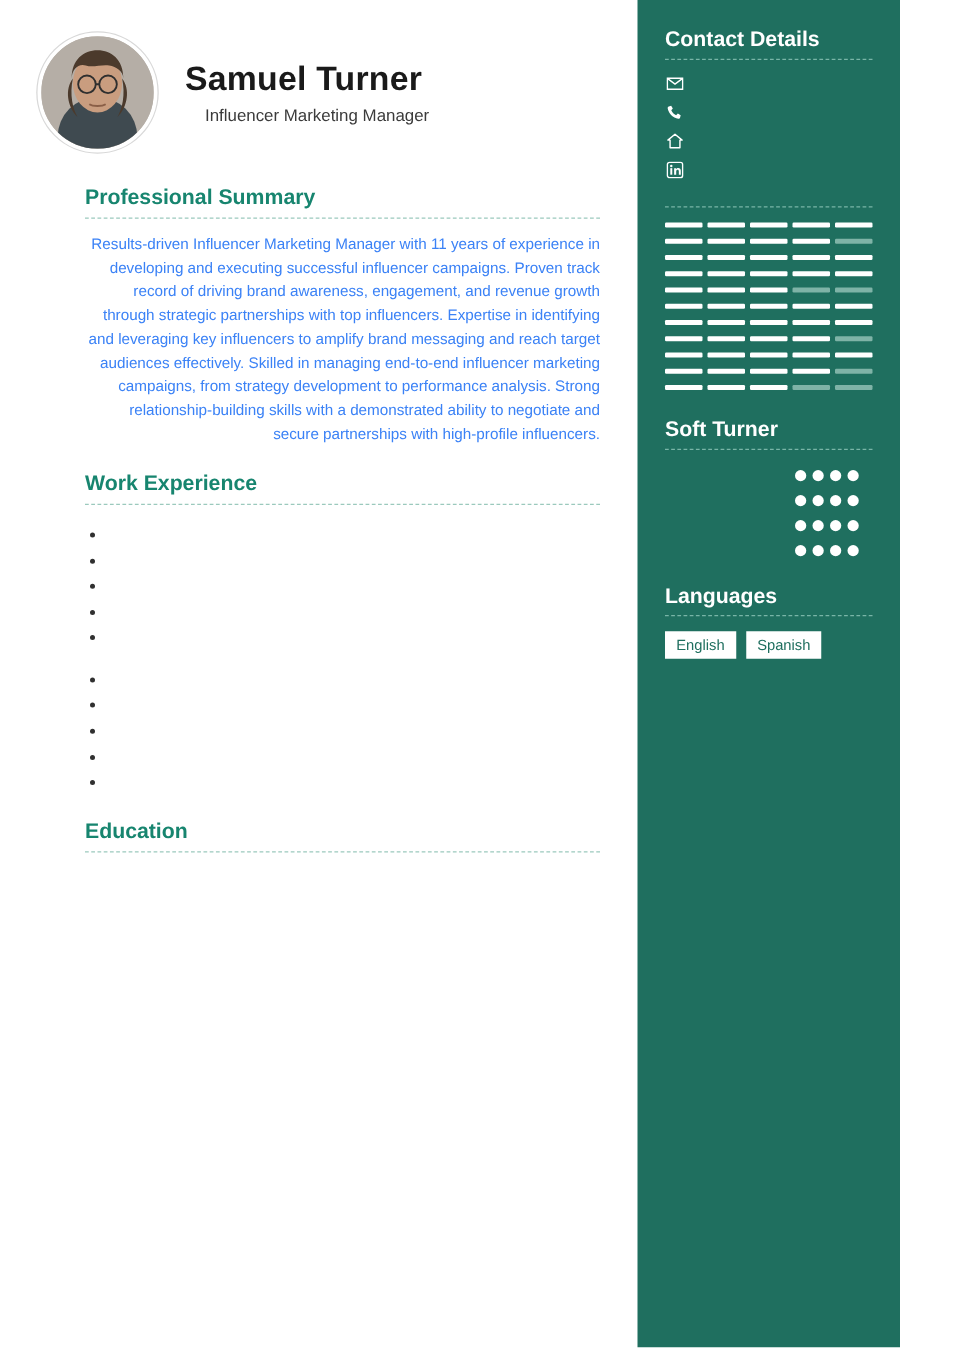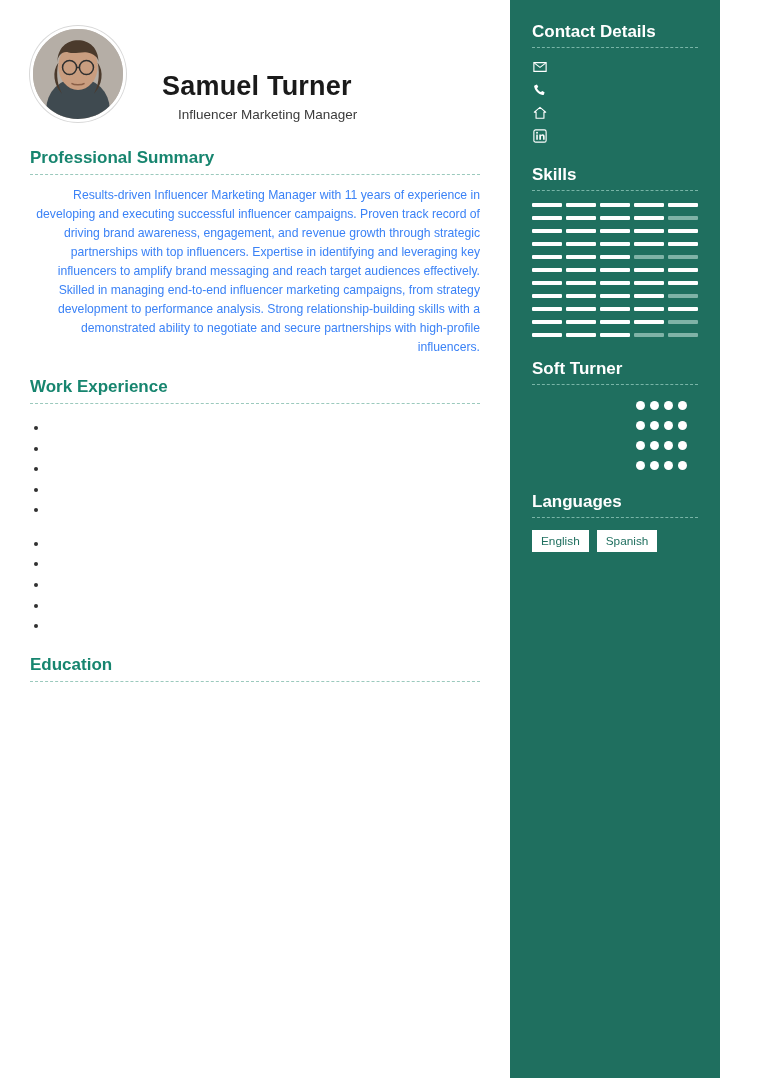--- a/index.html
+++ b/index.html
@@ -16,22 +16,22 @@
     background: #ffffff;
   }
   
   .left {
     width: 510px;
     padding: 26px 30px 0 30px;
     position: relative;
   }
   .header {
     display: flex;
-    align-items: flex-end;
-    gap: 36px;
+    align-items: center;
+    gap: 22px;
     margin-bottom: 26px;
   }
   .avatar {
     width: 96px; height: 96px;
     border-radius: 50%;
     border: 3px solid #ffffff;
     box-shadow: 0 0 0 1px #d8d8d8;
     overflow: hidden;
     flex: 0 0 auto;
     background: #b9b2ab;
@@ -61,21 +61,21 @@
     border: 0;
     border-top: 1.5px dashed #9bc9bd;
     margin-bottom: 11px;
   }
   .summary {
     font-size: 12.2px;
     line-height: 1.56;
     color: #3b82f6;
     text-align: right;
   }
-  .section { margin-bottom: 20px; }
+  .section { margin-bottom: 20px; margin-left: 38px; }
   .job { margin-bottom: 12px; }
   .job-row {
     display: flex;
     justify-content: space-between;
     align-items: baseline;
   }
   .job-role {
     font-size: 12.6px;
     font-weight: bold;
     color: #1a1a1a;
@@ -339,21 +339,20 @@
                 <circle cx="4.6" cy="4.3" r="1.1" fill="#fff"></circle>
                 <path d="M7.2 12.3v-6h1.8v.9c.4-.7 1.1-1.1 2-1.1 1.4 0 2.3.9 2.3 2.6v3.6h-1.8V9.1c0-.9-.4-1.4-1.1-1.4-.8 0-1.3.5-1.3 1.5v3.1H7.2z" fill="#fff"></path>
               </svg>
             </span>
      <span></span>
           </div>
         </div>
     </div>
 
     <div class="r-section">
-      <div class="r-title">Skills</div>
       <hr class="r-divider">
       <div id="skills">
           <div class="skill">
             <div class="skill-name"></div>
      <div class="skill-bar">
               <span class="seg on"></span>
               <span class="seg on"></span>
               <span class="seg on"></span>
               <span class="seg on"></span>
               <span class="seg on"></span>

